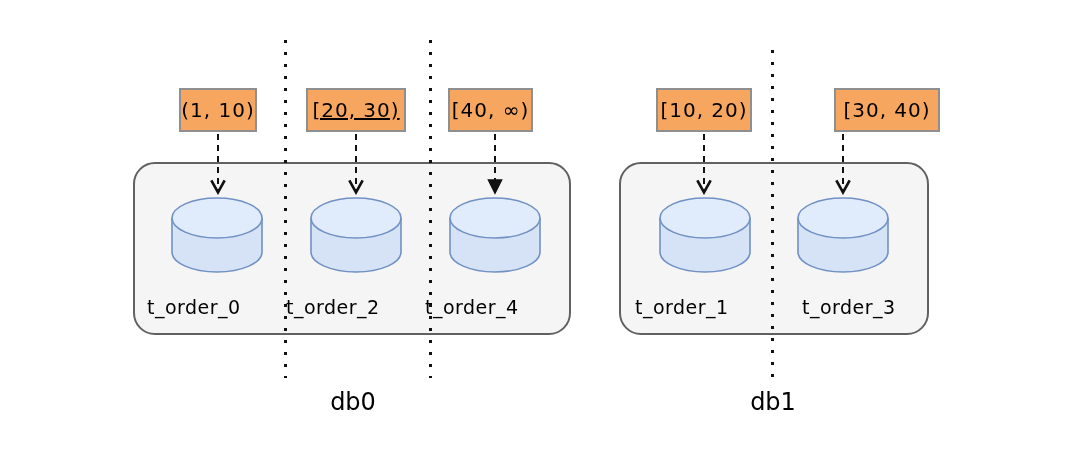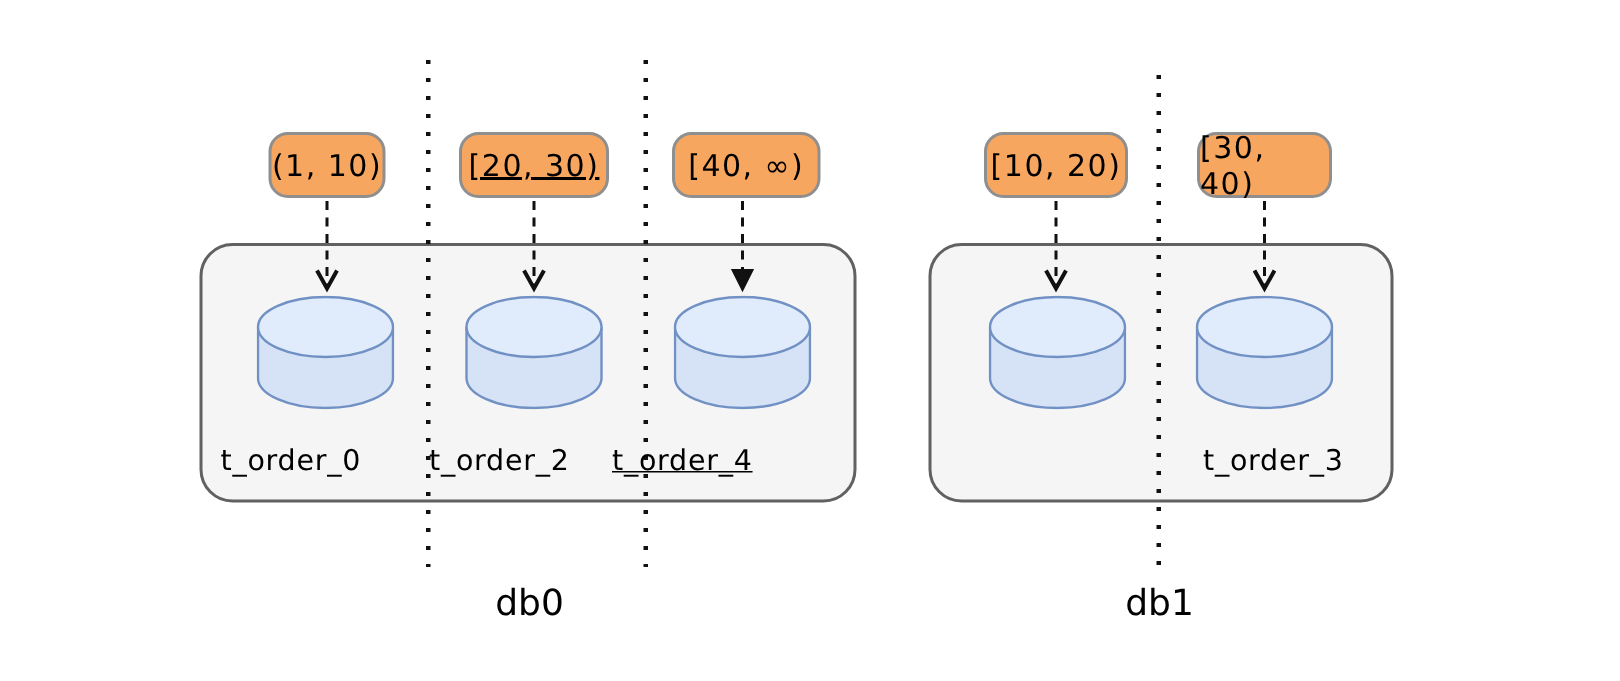--- a/index.html
+++ b/index.html
@@ -22,40 +22,40 @@
     position:absolute;width:3px;z-index:2;
     background:repeating-linear-gradient(to bottom,#111 0 3px,transparent 3px 12px);
   }
   .dl0{left:284px;top:40px;height:338px;}
   .dl1{left:429px;top:40px;height:338px;}
   .dl2{left:771px;top:50px;height:328px;}
 
   
   .range-label{
     position:absolute;top:88px;height:44px;box-sizing:border-box;
-    background:#F7A65F;border:2px solid #8F8F8F;border-radius:13px;
+    background:#F7A65F;border:2px solid #8F8F8F;border-radius:0;
     display:flex;align-items:center;justify-content:center;
     font-size:20px;letter-spacing:1px;z-index:5;
   }
   .r0{left:179px;width:78px;}
   .r1{left:306px;width:100px;text-decoration:underline;}
-  .r2{left:448px;width:99px;}
+  .r2{left:448px;width:85px;}
   .r3{left:656px;width:96px;}
-  .r4{left:798px;width:90px;}
+  .r4{left:834px;width:106px;}
 
   
   .cyl{position:absolute;top:197px;width:92px;height:76px;z-index:3;}
   .c0{left:171px;} .c1{left:310px;} .c2{left:449px;} .c3{left:659px;} .c4{left:797px;}
 
   
   .tbl{
     position:absolute;top:296px;width:140px;text-align:left;
     font-size:19px;letter-spacing:0.5px;z-index:3;
   }
-  .t0{left:147px;} .t1{left:286px;} .t2{left:408px;text-decoration:underline;} .t3{left:635px;} .t4{left:802px;}
+  .t0{left:147px;} .t1{left:286px;} .t2{left:425px;} .t3{left:635px;} .t4{left:802px;}
 
   
   .dbl{
     position:absolute;top:388px;width:120px;text-align:center;
     font-size:24px;z-index:3;
   }
   .d0{left:293px;} .d1{left:713px;}
 
   
   .arrows{position:absolute;left:0;top:0;width:1080px;height:454px;z-index:4;pointer-events:none;}
@@ -111,18 +111,19 @@
     <ellipse cx="46" cy="21" rx="45" ry="20" fill="#E0EBFB" stroke="#7191C4" stroke-width="1.6"></ellipse>
   </svg>
   <svg class="cyl c4" viewBox="0 0 92 76">
     <path d="M1,21 V55 A45,20 0 0 0 91,55 V21" fill="#D6E3F7" stroke="#7191C4" stroke-width="1.6"></path>
     <ellipse cx="46" cy="21" rx="45" ry="20" fill="#E0EBFB" stroke="#7191C4" stroke-width="1.6"></ellipse>
   </svg>
 
   <div class="tbl t0">t_order_0</div>
   <div class="tbl t1">t_order_2</div>
   <div class="tbl t2">t_order_4</div>
+  <div class="tbl t3">t_order_1</div>
   <div class="tbl t4">t_order_3</div>
 
   <div class="dbl d0">db0</div>
   <div class="dbl d1">db1</div>
 
 </div>
 
 </body></html>

